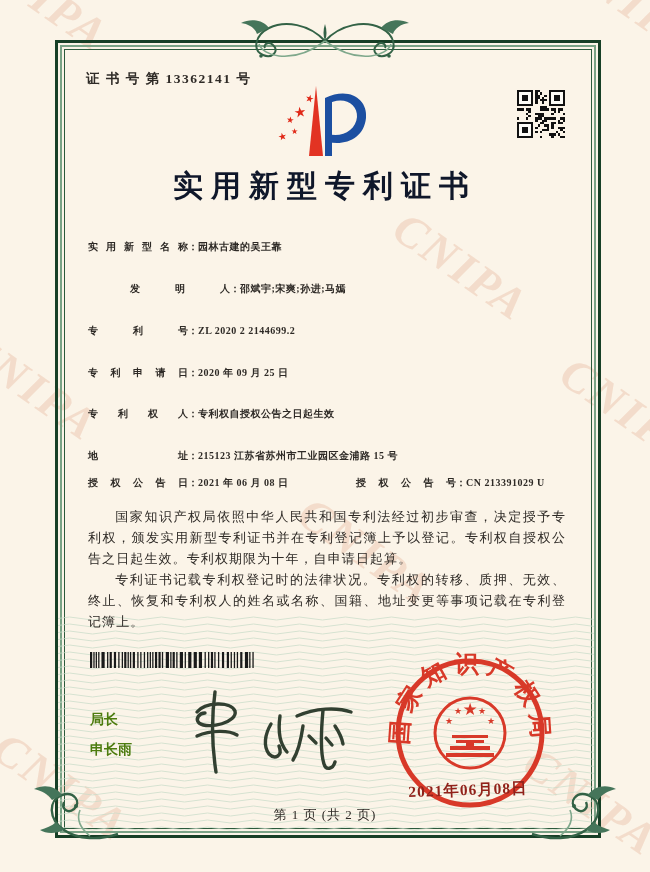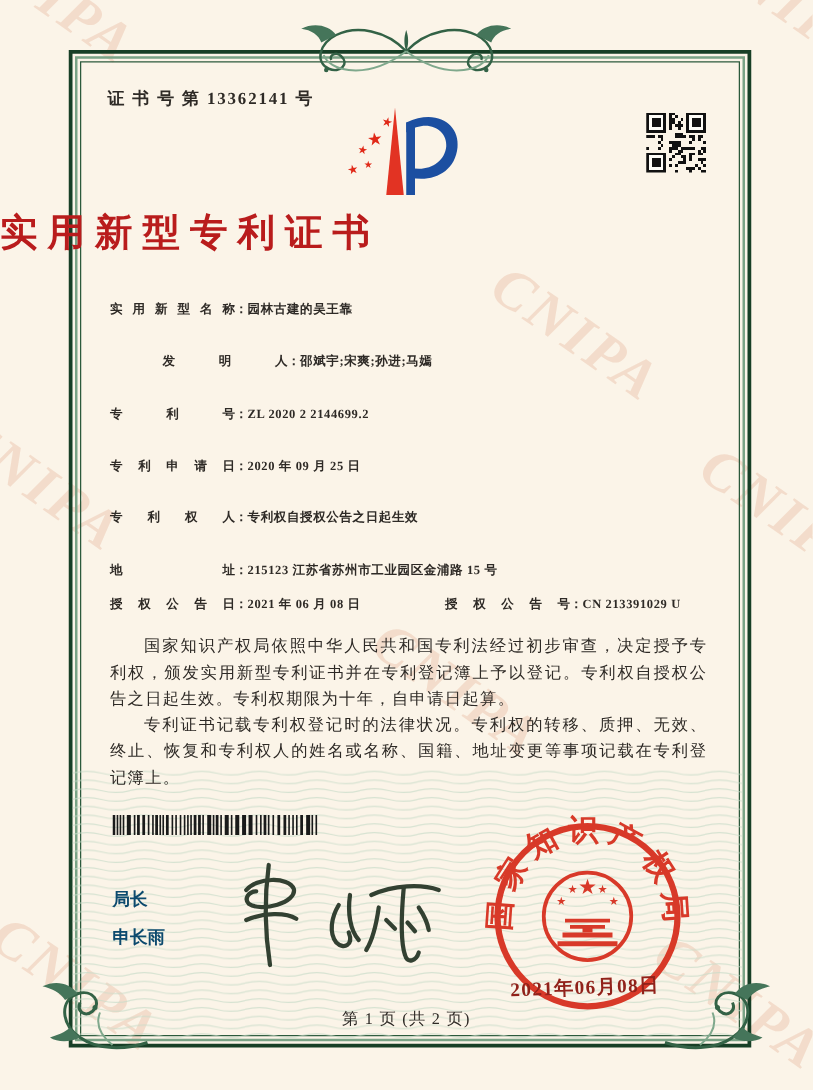--- a/index.html
+++ b/index.html
@@ -20,37 +20,37 @@
 
   .deco{position:absolute;z-index:2;}
 
   
   .content{position:absolute;inset:0;z-index:3;}
   .certnum{position:absolute;left:86px;top:70px;font-size:13.5px;font-weight:600;
            letter-spacing:1.5px;}
   .qr{position:absolute;left:517px;top:90px;}
   .logo{position:absolute;left:276px;top:84px;width:92px;height:76px;}
   .logo .st{position:absolute;color:#e02918;line-height:1;}
-  .title{position:absolute;left:0;top:166px;width:100%;
-         font-size:30px;font-weight:bold;letter-spacing:8px;color:#b91c1c;}
+  .title{position:absolute;left:0;top:166px;width:100%;text-align:center;
+         font-size:30px;font-weight:bold;letter-spacing:8px;color:#0f172a;}
 
   .frow{position:absolute;left:88px;right:60px;font-size:10px;font-weight:600;}
   .flabel{display:inline-block;width:100px;text-align:justify;text-align-last:justify;
           vertical-align:top;}
   .fcolon{display:inline-block;}
   .fval{letter-spacing:0.5px;}
   .grant2{position:absolute;left:252px;top:0;margin-left:16px;}
 
   .paras{position:absolute;left:88px;top:506px;width:478px;font-size:13px;
          line-height:21px;text-align:justify;letter-spacing:1.1px;font-weight:500;}
   .paras p{margin:0;text-indent:2.1em;}
 
   .barcode{position:absolute;left:90px;top:652px;}
   .signer{position:absolute;left:90px;top:704px;font-family:"Liberation Sans","DejaVu Sans",sans-serif;
-          font-weight:bold;font-size:14px;line-height:30px;color:#0c4a6e;}
+          font-weight:bold;font-size:14px;line-height:30px;color:#4d7c0f;}
   .signature{position:absolute;left:185px;top:686px;}
   .sealwrap{position:absolute;left:382px;top:645px;opacity:0.95;}
   .footer{position:absolute;left:0;top:806px;width:100%;text-align:center;font-size:13px;
           letter-spacing:1px;}
 </style>
 </head>
 <body>
 
 <div id="page">
 

